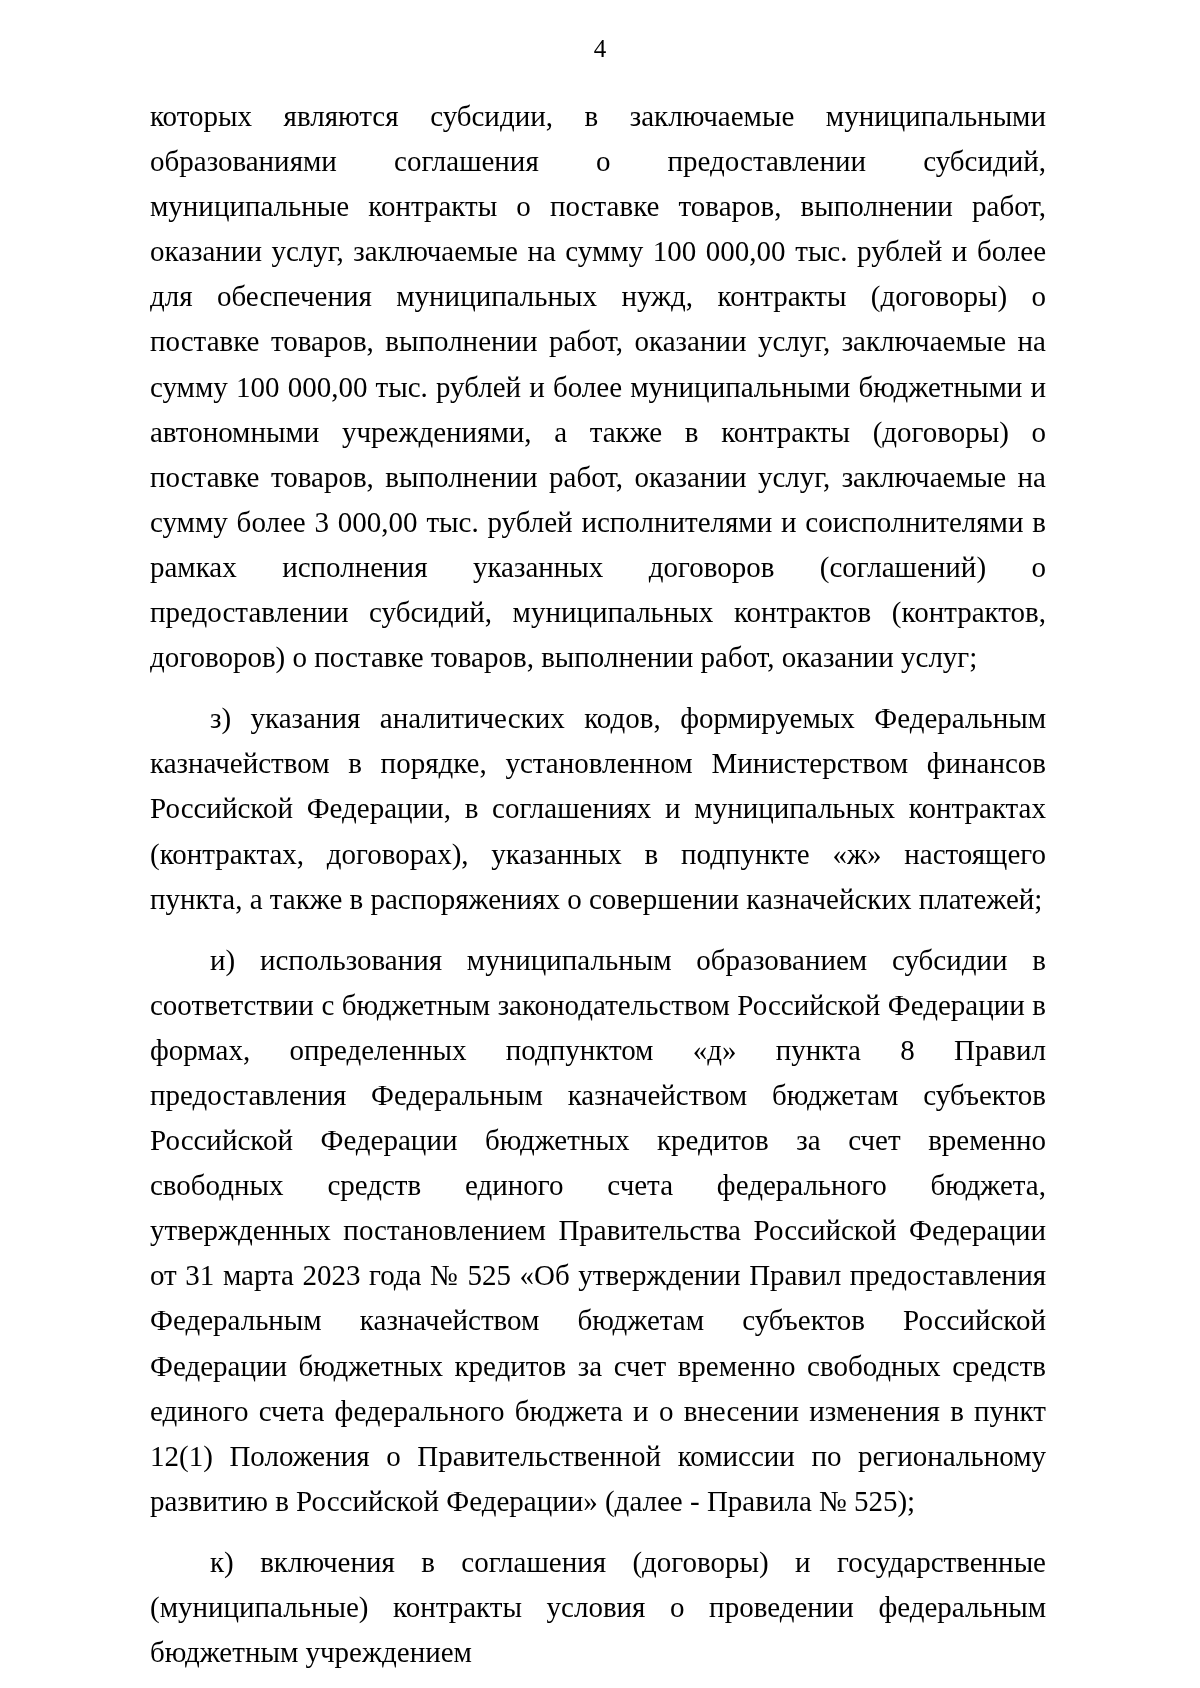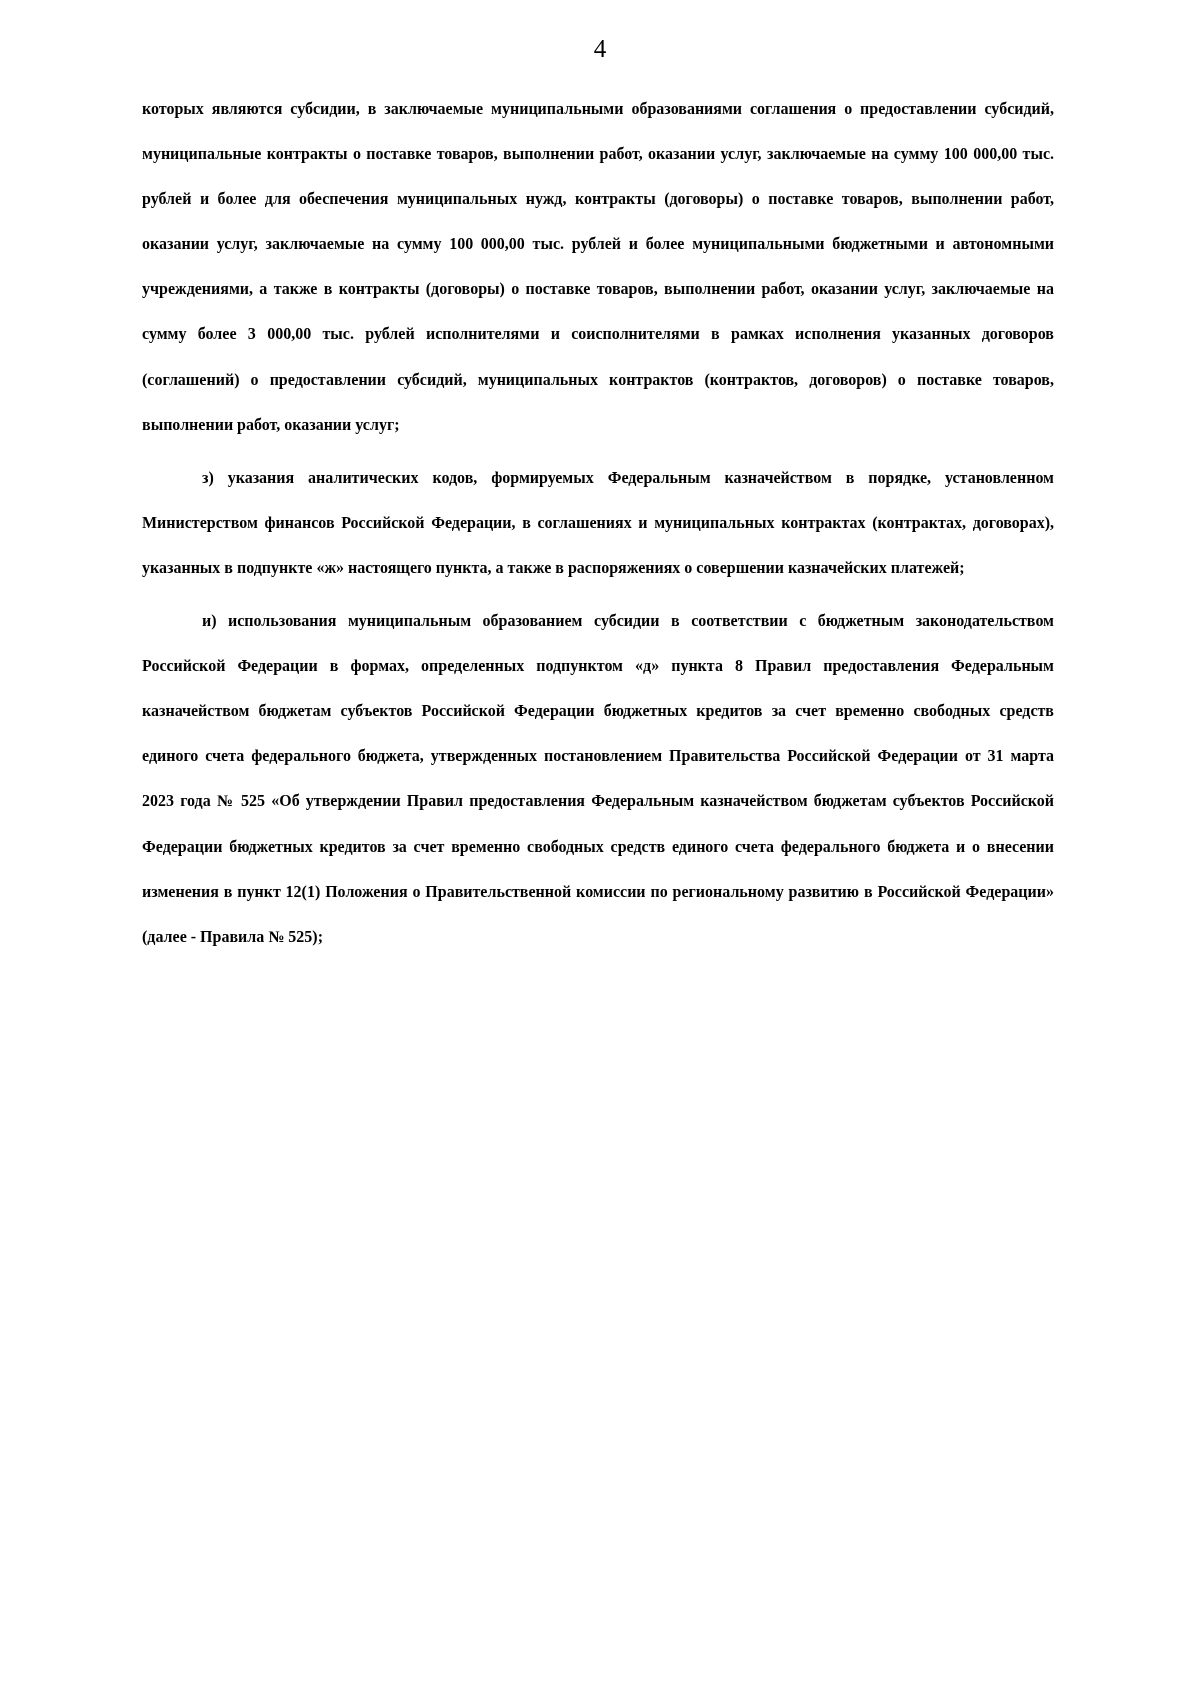--- a/index.html
+++ b/index.html
@@ -32,30 +32,29 @@
     line-height: 1;
     letter-spacing: 0.2px;
   }
   .body-block {
     position: absolute;
     left: 134px;
     top: 78px;
     width: 928px;
   }
   p.para {
-    margin: 8px;
+    margin: 16px;
     padding: 0;
-    font-size: 16px;
+    font-size: 29px;
     line-height: 45.1px;
     text-align: justify;
     text-justify: inter-word;
     text-indent: 0;
     word-spacing: 0px;
     hyphens: none;
-    font-weight: bold;
   }
   p.para.indent {
     text-indent: 60px;
   }
   
   p.para::after {
     content: "";
     display: inline-block;
     width: 100%;
   }
@@ -71,16 +70,17 @@
   <div class="page-number">4</div>
 
   <div class="body-block">
 
     <p class="para nostretch">которых являются субсидии, в заключаемые муниципальными образованиями соглашения о предоставлении субсидий, муниципальные контракты о поставке товаров, выполнении работ, оказании услуг, заключаемые на сумму 100 000,00 тыс. рублей и более для обеспечения муниципальных нужд, контракты (договоры) о поставке товаров, выполнении работ, оказании услуг, заключаемые на сумму 100 000,00 тыс. рублей и более муниципальными бюджетными и автономными учреждениями, а также в контракты (договоры) о поставке товаров, выполнении работ, оказании услуг, заключаемые на сумму более 3 000,00 тыс. рублей исполнителями и соисполнителями в рамках исполнения указанных договоров (соглашений) о предоставлении субсидий, муниципальных контрактов (контрактов, договоров) о поставке товаров, выполнении работ, оказании услуг;</p>
 
     <p class="para indent nostretch">з) указания аналитических кодов, формируемых Федеральным казначейством в порядке, установленном Министерством финансов Российской Федерации, в соглашениях и муниципальных контрактах (контрактах, договорах), указанных в подпункте «ж» настоящего пункта, а также в распоряжениях о совершении казначейских платежей;</p>
 
     <p class="para indent nostretch">и) использования муниципальным образованием субсидии в соответствии с бюджетным законодательством Российской Федерации в формах, определенных подпунктом «д» пункта 8 Правил предоставления Федеральным казначейством бюджетам субъектов Российской Федерации бюджетных кредитов за счет временно свободных средств единого счета федерального бюджета, утвержденных постановлением Правительства Российской Федерации от 31 марта 2023 года № 525 «Об утверждении Правил предоставления Федеральным казначейством бюджетам субъектов Российской Федерации бюджетных кредитов за счет временно свободных средств единого счета федерального бюджета и о внесении изменения в пункт 12(1) Положения о Правительственной комиссии по региональному развитию в Российской Федерации» (далее - Правила № 525);</p>
 
+    <p class="para indent nostretch">к) включения в соглашения (договоры) и государственные (муниципальные) контракты условия о проведении федеральным бюджетным учреждением</p>
 
   </div>
 
 </div>
 
 </body></html>

